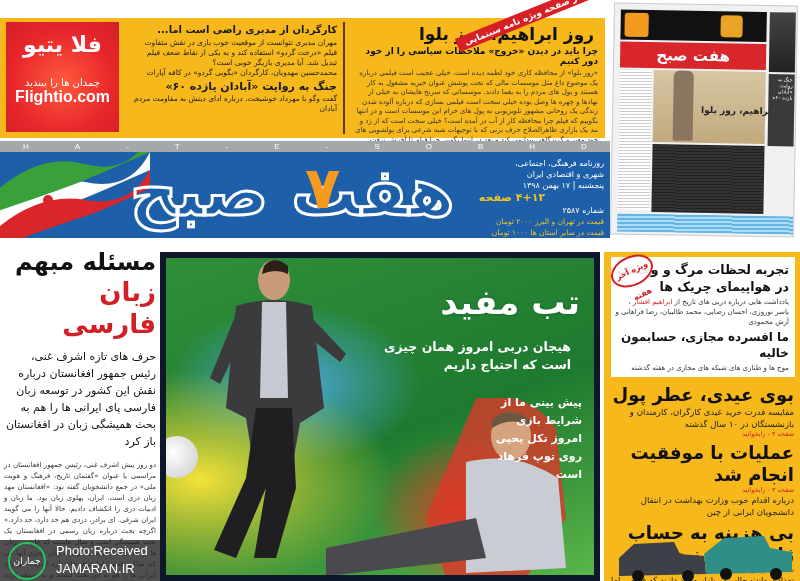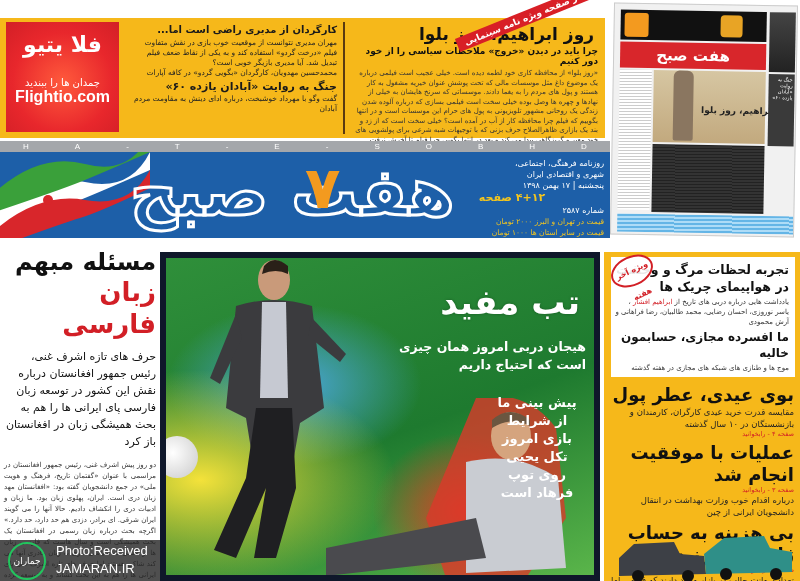--- a/index.html
+++ b/index.html
@@ -67,22 +67,22 @@
   .ci-inner { position: relative; width: 100%; height: 100%; overflow: hidden;
     background:
       radial-gradient(ellipse at 8% 70%, #f4e23a 0%, rgba(244,226,58,0) 35%),
       radial-gradient(ellipse at 30% 40%, #4aa6d8 0%, rgba(74,166,216,0) 30%),
       radial-gradient(ellipse at 70% 80%, #e23a24 0%, rgba(226,58,36,0) 22%),
       linear-gradient(160deg, #2f8f3a 0%, #1e7a2f 55%, #5ab54a 100%); }
   .man1 { position: absolute; left: 30px; top: 0px; width: 150px; height: 300px; }
   .man2 { position: absolute; left: 160px; top: 140px; width: 250px; height: 180px; }
   .ball { position: absolute; left: -10px; top: 178px; width: 42px; height: 42px; border-radius: 50%; background: radial-gradient(circle at 40% 40%, #ffffff, #c9c9c9); }
   .ci-title { position: absolute; right: 14px; top: 24px; font-weight: bold; font-size: 34px; color: #fff; direction: rtl; text-shadow: 0 0 3px rgba(0,0,0,0.3); }
-  .ci-sub { position: absolute; right: 8px; top: 80px; width: 190px; font-weight: bold; font-size: 12.5px; color: #fff; line-height: 18px; text-align: right; direction: rtl; }
-  .ci-side { position: absolute; right: 12px; top: 136px; width: 90px; font-weight: bold; font-size: 13px; color: #fff; line-height: 18px; text-align: center; direction: rtl; }
+  .ci-sub { position: absolute; right: 23px; top: 80px; width: 190px; font-weight: bold; font-size: 12.5px; color: #fff; line-height: 18px; text-align: right; direction: rtl; }
+  .ci-side { position: absolute; right: 12px; top: 136px; width: 90px; font-weight: bold; font-size: 11px; color: #fff; line-height: 18px; text-align: right; direction: rtl; }
 
   
   .right-col { position: absolute; left: 604px; top: 252px; width: 196px; height: 329px; background: #f6b81a; direction: rtl; text-align: right; }
   .rc-top { background: #fff; border: 3px solid #f6b81a; margin: 2px 2px 0 4px; padding: 4px 6px 4px 4px; }
   .stamp { position: absolute; left: 6px; top: 4px; color: #d21f26; font-weight: bold; font-size: 8px; border: 2px solid #d21f26; border-radius: 50%; width: 44px; height: 30px; text-align: center; line-height: 26px; transform: rotate(-25deg); background: rgba(255,255,255,0.9); }
   .rc-h1 { font-weight: bold; font-size: 12.5px; color: #111; line-height: 17px; }
   .rc-p { font-size: 7px; color: #333; line-height: 10px; margin-top: 2px; }
   .rc-red { color: #d21f26; }
   .rc-h2 { font-weight: bold; font-size: 12px; color: #111; line-height: 16px; margin-top: 2px; }
   .rc-block { padding: 4px 6px 0 4px; }

